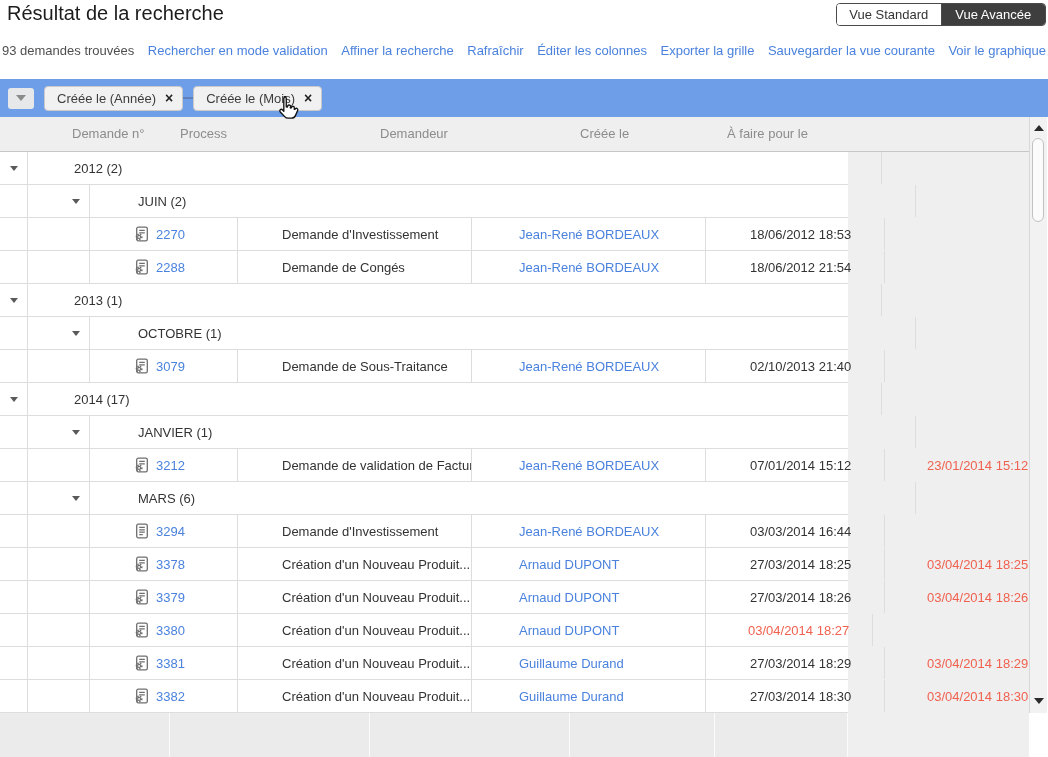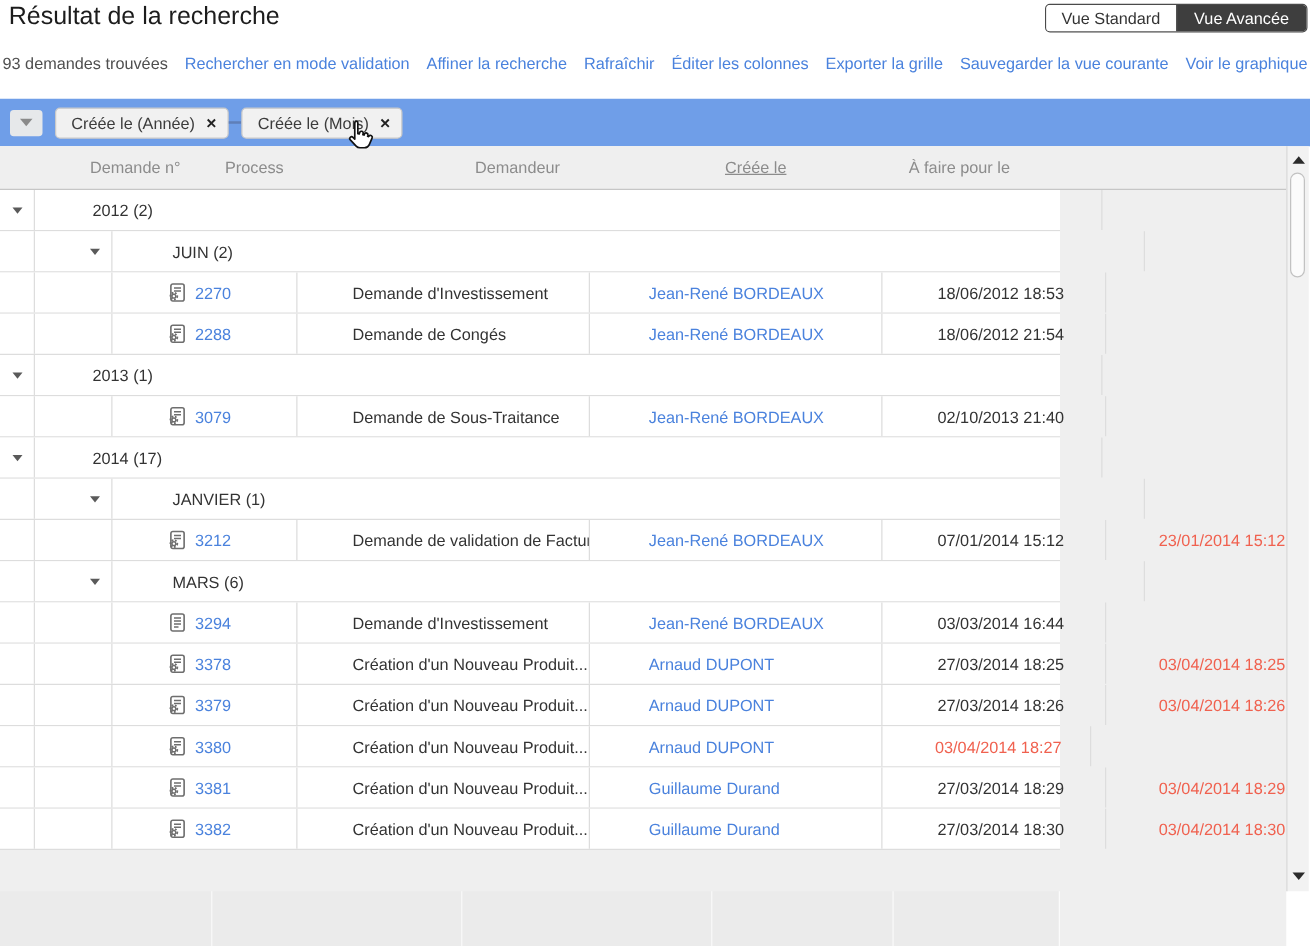--- a/index.html
+++ b/index.html
@@ -107,21 +107,21 @@
         <span>Créée le (Mois)</span>
         <span class="chip-x">×</span>
       </div>
     </div>
 
   <div class="grid">
     <div class="grid-header">
         <div class="hlabel" style="left: 72px;">Demande n°</div>
         <div class="hlabel" style="left: 180px;">Process</div>
         <div class="hlabel" style="left: 380px;">Demandeur</div>
-        <div class="hlabel" style="left: 580px; text-decoration: underline;">Créée le</div>
+        <div class="hlabel" style="left: 580px;">Créée le</div>
         <div class="hlabel" style="left: 727px;">À faire pour le</div>
       </div>
     <div class="rows">
         <div class="row year">
           <div class="cell exp" style="width: 28px;">
             <div class="tri-exp"></div>
           </div>
           <div class="cell merged" style="width: 820px;">
             <span class="glabel">2012 (2)</span>
           </div>
@@ -188,20 +188,29 @@
           <div class="cell due" style="width: 133px;">
             <span></span>
           </div>
         </div>
         <div class="row year">
           <div class="cell exp" style="width: 28px;">
             <div class="tri-exp"></div>
           </div>
           <div class="cell merged" style="width: 820px;">
             <span class="glabel">2013 (1)</span>
+          </div>
+        </div>
+        <div class="row month">
+          <div class="cell" style="width: 28px;"></div>
+          <div class="cell exp" style="width: 28px;">
+            <div class="tri-exp"></div>
+          </div>
+          <div class="cell merged" style="width: 792px;">
+            <span class="glabel">OCTOBRE (1)</span>
           </div>
         </div>
         <div class="row data">
           <div class="cell" style="width: 28px;"></div>
           <div class="cell" style="width: 28px;"></div>
           <div class="cell idcell" style="width: 114px;">
             <span class="icon-wrap">
               <svg width="16" height="16" viewBox="0 0 16 16">
                 <rect x="2.7" y="1.2" width="10.6" height="13.6" rx="1.6" fill="#fff" stroke="#6e6e6e" stroke-width="1.3"></rect>
                 <path d="M5.2 4.4h5.6M5.2 6.8h5.6" stroke="#6e6e6e" stroke-width="1.2" fill="none"></path>

